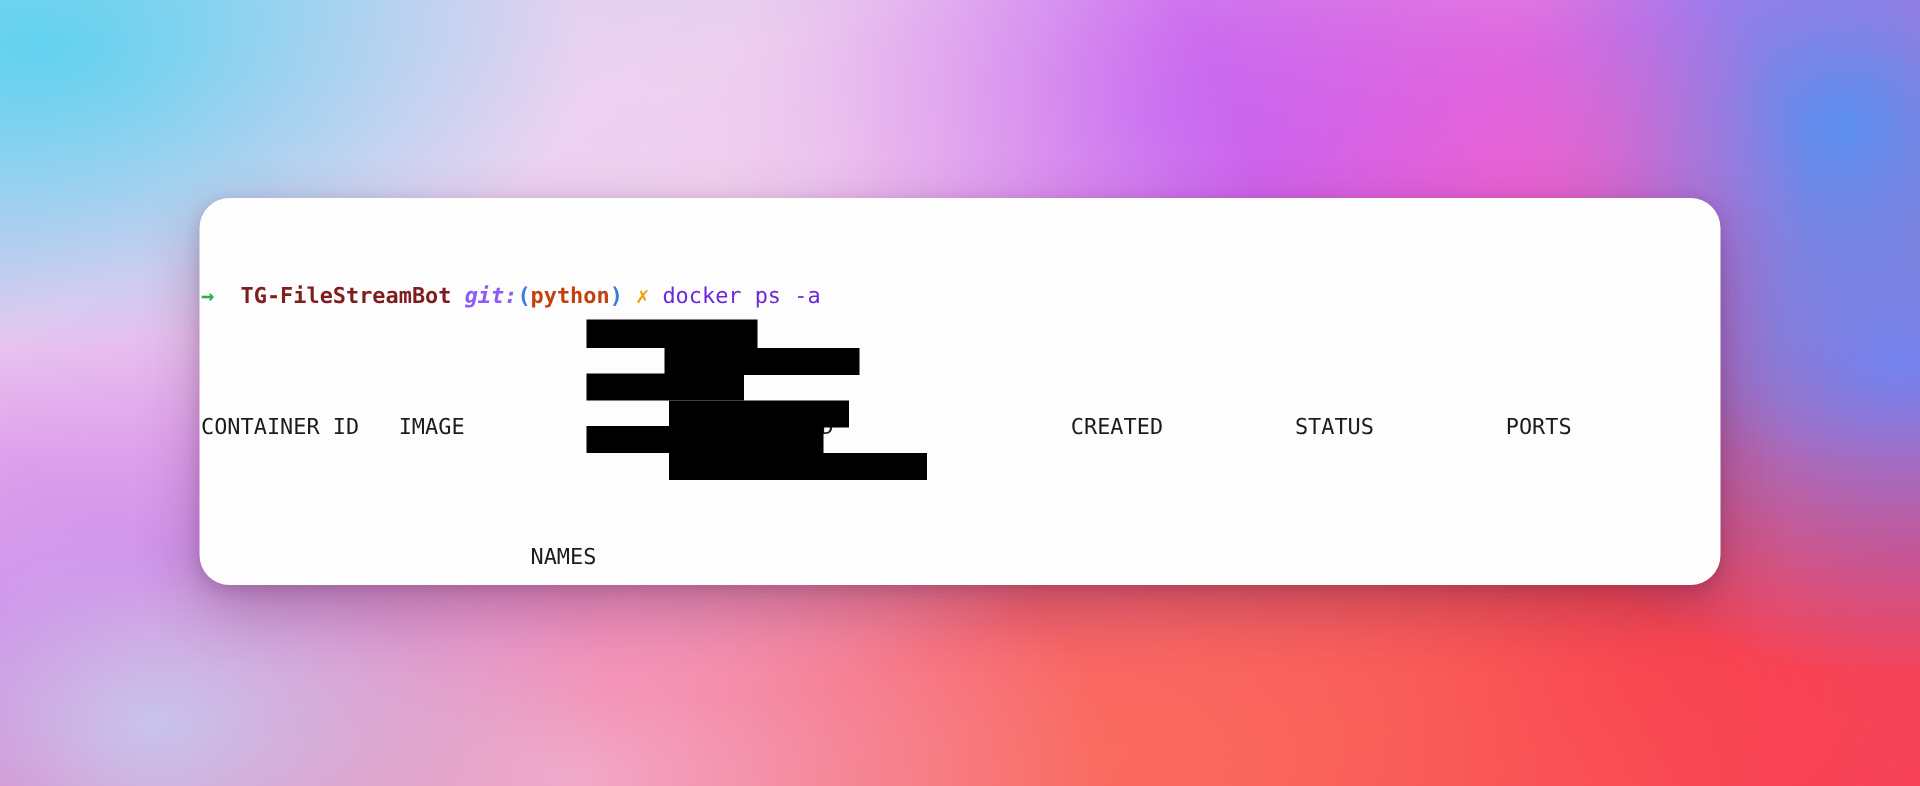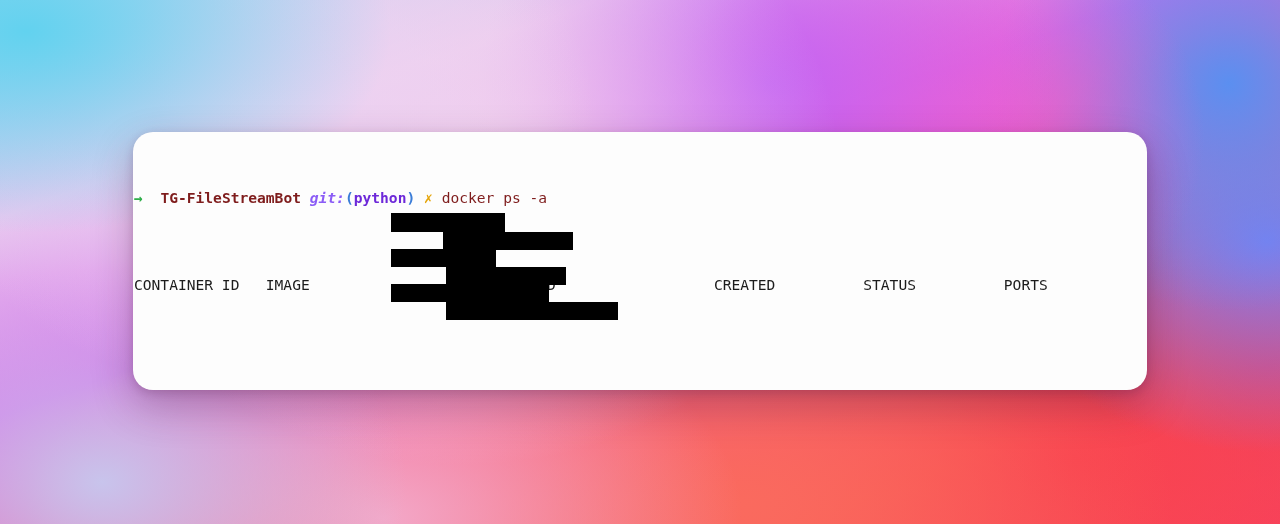--- a/index.html
+++ b/index.html
@@ -67,23 +67,23 @@
 
   .term-line {
     height: 17.35px;
     padding-left: 1px;
     position: relative;
   }
   .c-arrow-g{ color: #2fae4a; font-weight: bold; }
   .c-repo   { color: #7f1d1d; font-weight: bold; }
   .c-git    { color: #8b5cf6; font-weight: bold; font-style: italic; }
   .c-paren  { color: #3b7dd8; font-weight: bold; }
-  .c-branch { color: #6d28d9; font-weight: bold; }
+  .c-branch { color: #c2410c; font-weight: bold; }
   .c-dirty  { color: #e5a50a; font-weight: bold; }
-  .c-cmd    { color: #7f1d1d; }
+  .c-cmd    { color: #6d28d9; }
 
   
   .redaction {
     position: absolute;
     background: #000000;
   }
 </style>
 </head>
 <body>
 
@@ -92,20 +92,21 @@
 <div id="terminal-window">
   <div id="terminal-body">
 
     
     <div class="term-line"><span class="c-arrow-g">→</span>  <span class="c-repo">TG-FileStreamBot</span> <span class="c-git">git:</span><span class="c-paren">(</span><span class="c-branch">python</span><span class="c-paren">)</span> <span class="c-dirty">✗</span> <span class="c-cmd">docker ps -a</span></div>
 
     
     <div class="term-line">CONTAINER ID   IMAGE                     COMMAND                  CREATED          STATUS          PORTS</div>
 
     
+    <div class="term-line">                         NAMES</div>
 
     
     
     
 
     
     
     
 
     

